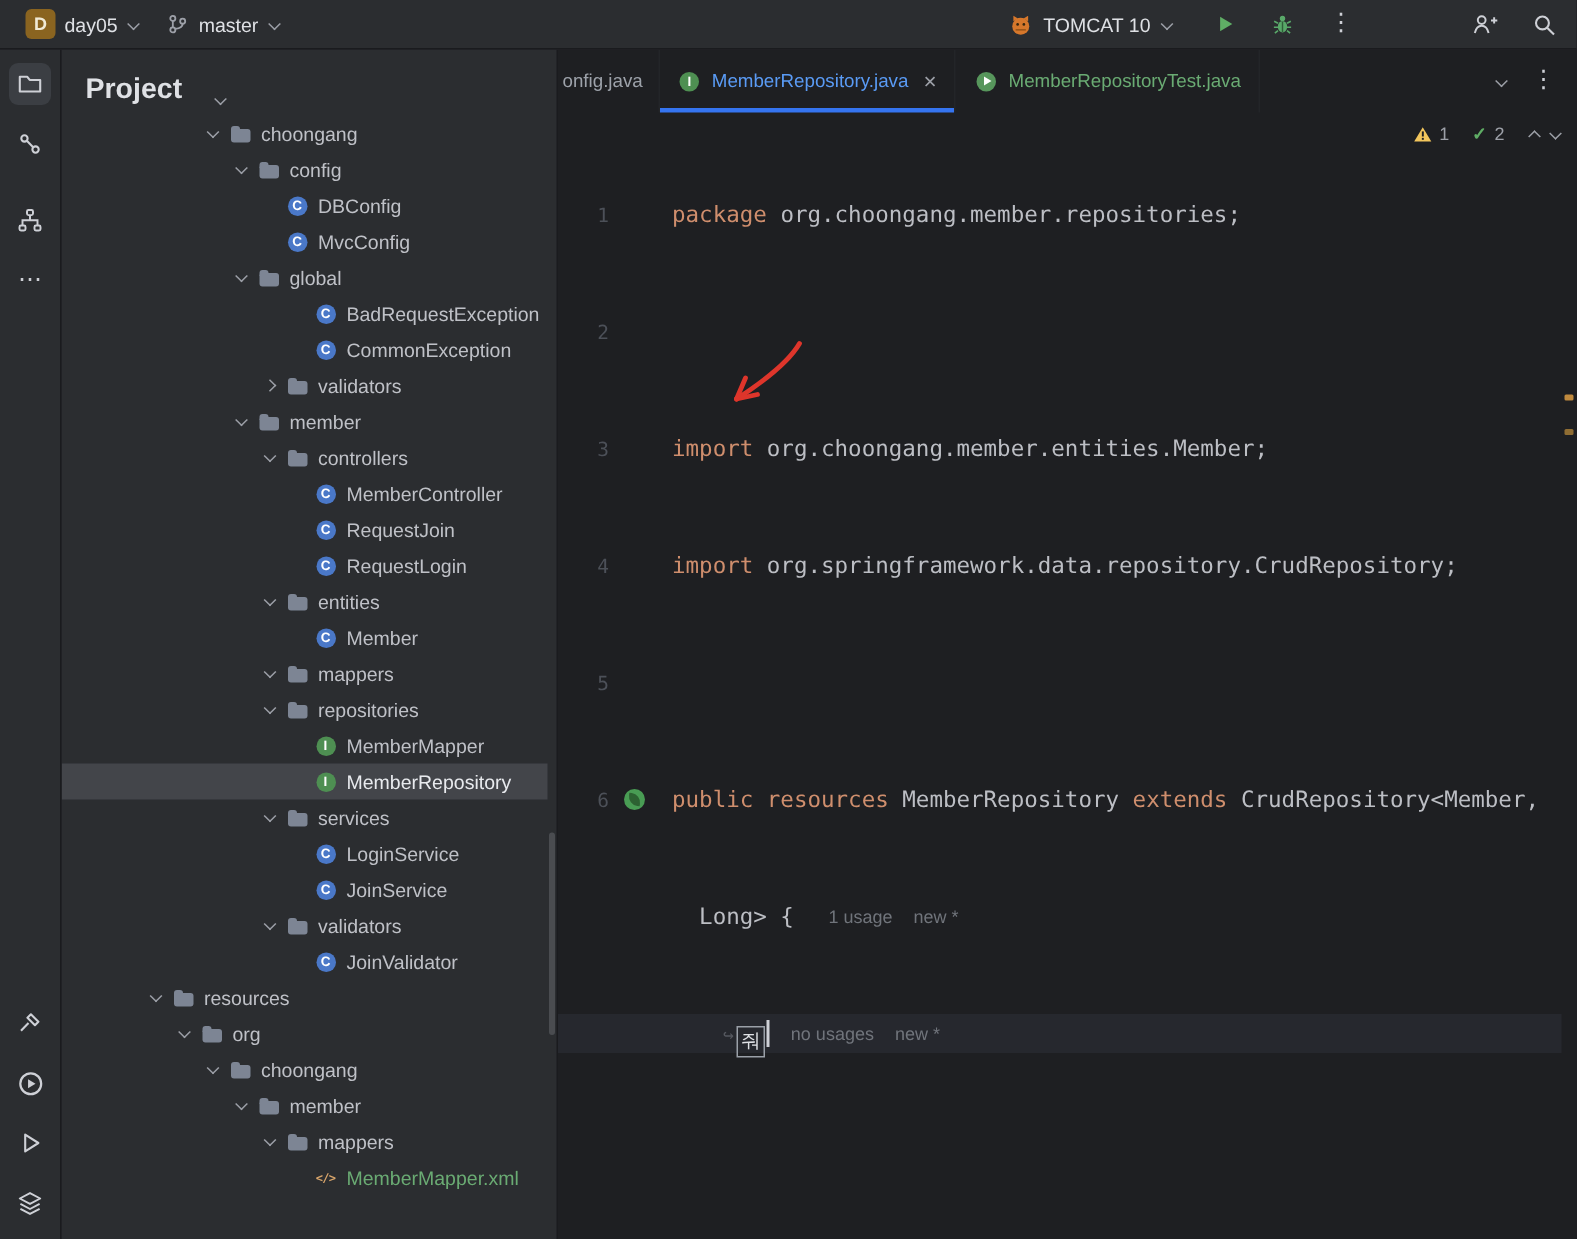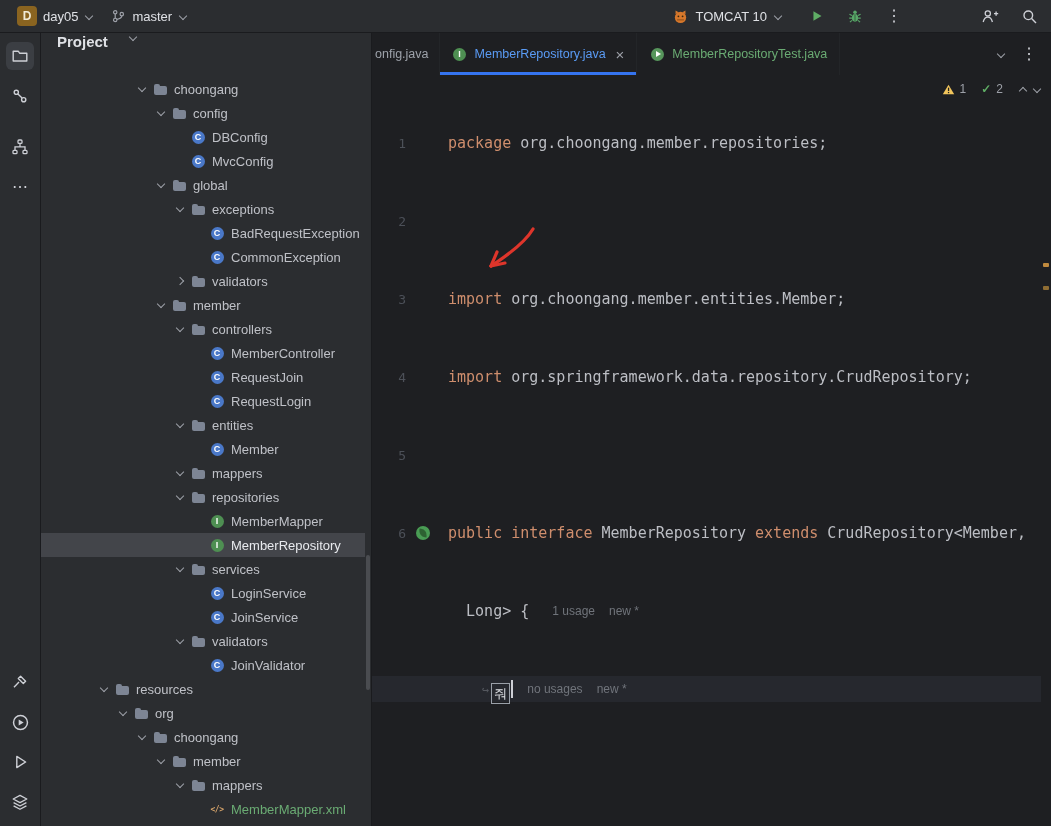--- a/index.html
+++ b/index.html
@@ -26,22 +26,22 @@
   
   .strip{position:absolute;left:0;top:33px;bottom:0;width:41px;box-sizing:border-box;
     background:#2b2d30;border-right:1px solid #1a1b1e;z-index:6}
   .sico{position:absolute;left:50%;transform:translateX(-50%);width:28px;height:28px;
     display:flex;align-items:center;justify-content:center;border-radius:6px;color:#ced0d6}
   .sico.active{background:#3b3e43}
 
   
   .panel{position:absolute;left:41px;top:33px;bottom:0;width:331px;box-sizing:border-box;
     background:#2b2d30;border-right:1px solid #1a1b1e;z-index:5;overflow:hidden}
-  .phead{height:38px;display:flex;align-items:flex-start;gap:21px;padding-left:16px;
-    color:#dfe1e5;font-size:15px;font-weight:700}
+  .phead{height:38px;display:flex;align-items:flex-end;gap:21px;padding-left:16px;
+    color:#dfe1e5;font-size:19px;font-weight:700}
   .tree{position:absolute;top:44px;left:0;right:6px}
   .row{height:24px;display:flex;align-items:center;font-size:13px;color:#bfc1c7;white-space:nowrap}
   .row.selected{background:#43454a;color:#e8eaee}
   .d2{padding-left:55px}.d3{padding-left:74px}.d4{padding-left:93px}
   .d5{padding-left:112px}.d6{padding-left:131px}.d7{padding-left:150px}
   .tchev{width:16px;height:16px;flex:none;display:flex;align-items:center;justify-content:center;color:#9da0a8}
   .tchev::before{content:"";width:5px;height:5px;border-right:1.4px solid currentColor;
     border-bottom:1.4px solid currentColor;transform:rotate(45deg);margin-top:-2px}
   .tchev.right::before{transform:rotate(-45deg);margin:0 0 0 -1px}
   .tchev.none::before{display:none}
@@ -264,25 +264,20 @@
     <div class="row d6">
         <span class="tchev none"></span>
         <span class="ficon cls"></span>
         <span class="tl">MvcConfig</span>
       </div>
     <div class="row d5">
         <span class="tchev"></span>
         <span class="ficon folder"></span>
         <span class="tl">global</span>
       </div>
-    <div class="row d6">
-        <span class="tchev"></span>
-        <span class="ficon folder"></span>
-        <span class="tl">exceptions</span>
-      </div>
     <div class="row d7">
         <span class="tchev none"></span>
         <span class="ficon cls"></span>
         <span class="tl">BadRequestException</span>
       </div>
     <div class="row d7">
         <span class="tchev none"></span>
         <span class="ficon cls"></span>
         <span class="tl">CommonException</span>
       </div>
@@ -440,21 +435,21 @@
     <span class="cv up"></span>
     <span class="cv"></span>
   </div>
 
   <div class="codewrap">
     <div class="cl"><span class="ln">1</span><span class="gslot"></span><span class="kw">package </span><span class="tx">org.choongang.member.repositories;</span></div>
     <div class="cl"><span class="ln">2</span><span class="gslot"></span></div>
     <div class="cl"><span class="ln">3</span><span class="gslot"></span><span class="kw">import </span><span class="tx">org.choongang.member.entities.Member;</span></div>
     <div class="cl"><span class="ln">4</span><span class="gslot"></span><span class="kw">import </span><span class="tx">org.springframework.data.repository.CrudRepository;</span></div>
     <div class="cl"><span class="ln">5</span><span class="gslot"></span></div>
-    <div class="cl"><span class="ln">6</span><span class="gslot"></span><span class="gico"></span><span class="kw">public interface </span><span class="tx">MemberRepository </span><span class="kw">extends </span><span class="tx">CrudRepository&lt;Member,</span></div>
+    <div class="cl"><span class="ln">6</span><span class="gslot"></span><span class="gico"></span><span class="kw">public resources </span><span class="tx">MemberRepository </span><span class="kw">extends </span><span class="tx">CrudRepository&lt;Member,</span></div>
     <div class="cl"><span class="ln"></span><span class="gslot"></span><span class="tx">  Long&gt; { </span><span class="hint">1 usage</span><span class="hint">new *</span></div>
     <div class="cl caret-row"><span class="ln"></span><span class="gslot"></span><span class="wm">↪</span><span class="ime">줘</span><span class="caret"></span><span class="hint">no usages</span><span class="hint">new *</span></div>
     
     
   </div>
 
   <span class="stripe s1"></span>
   <span class="stripe s2"></span>
 
   <svg class="arrow" width="70" height="58" viewBox="0 0 70 58">

